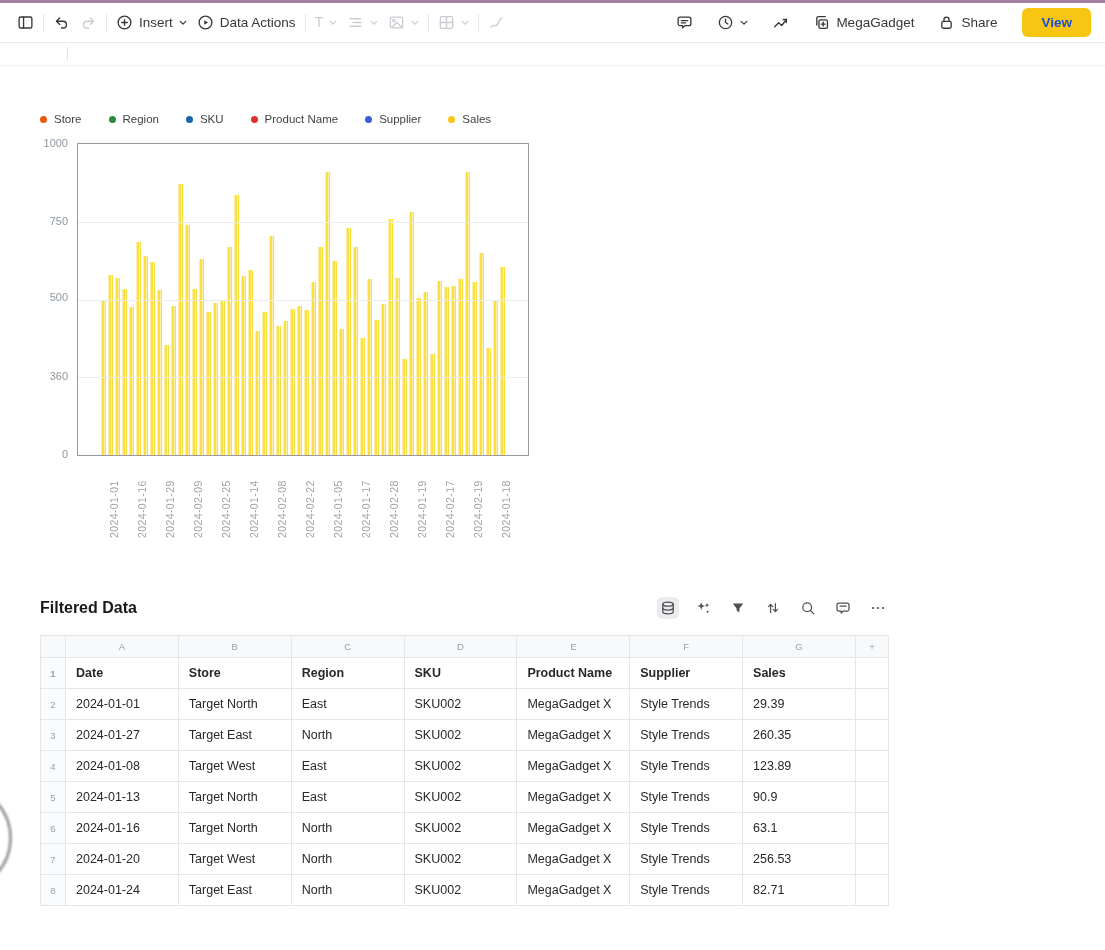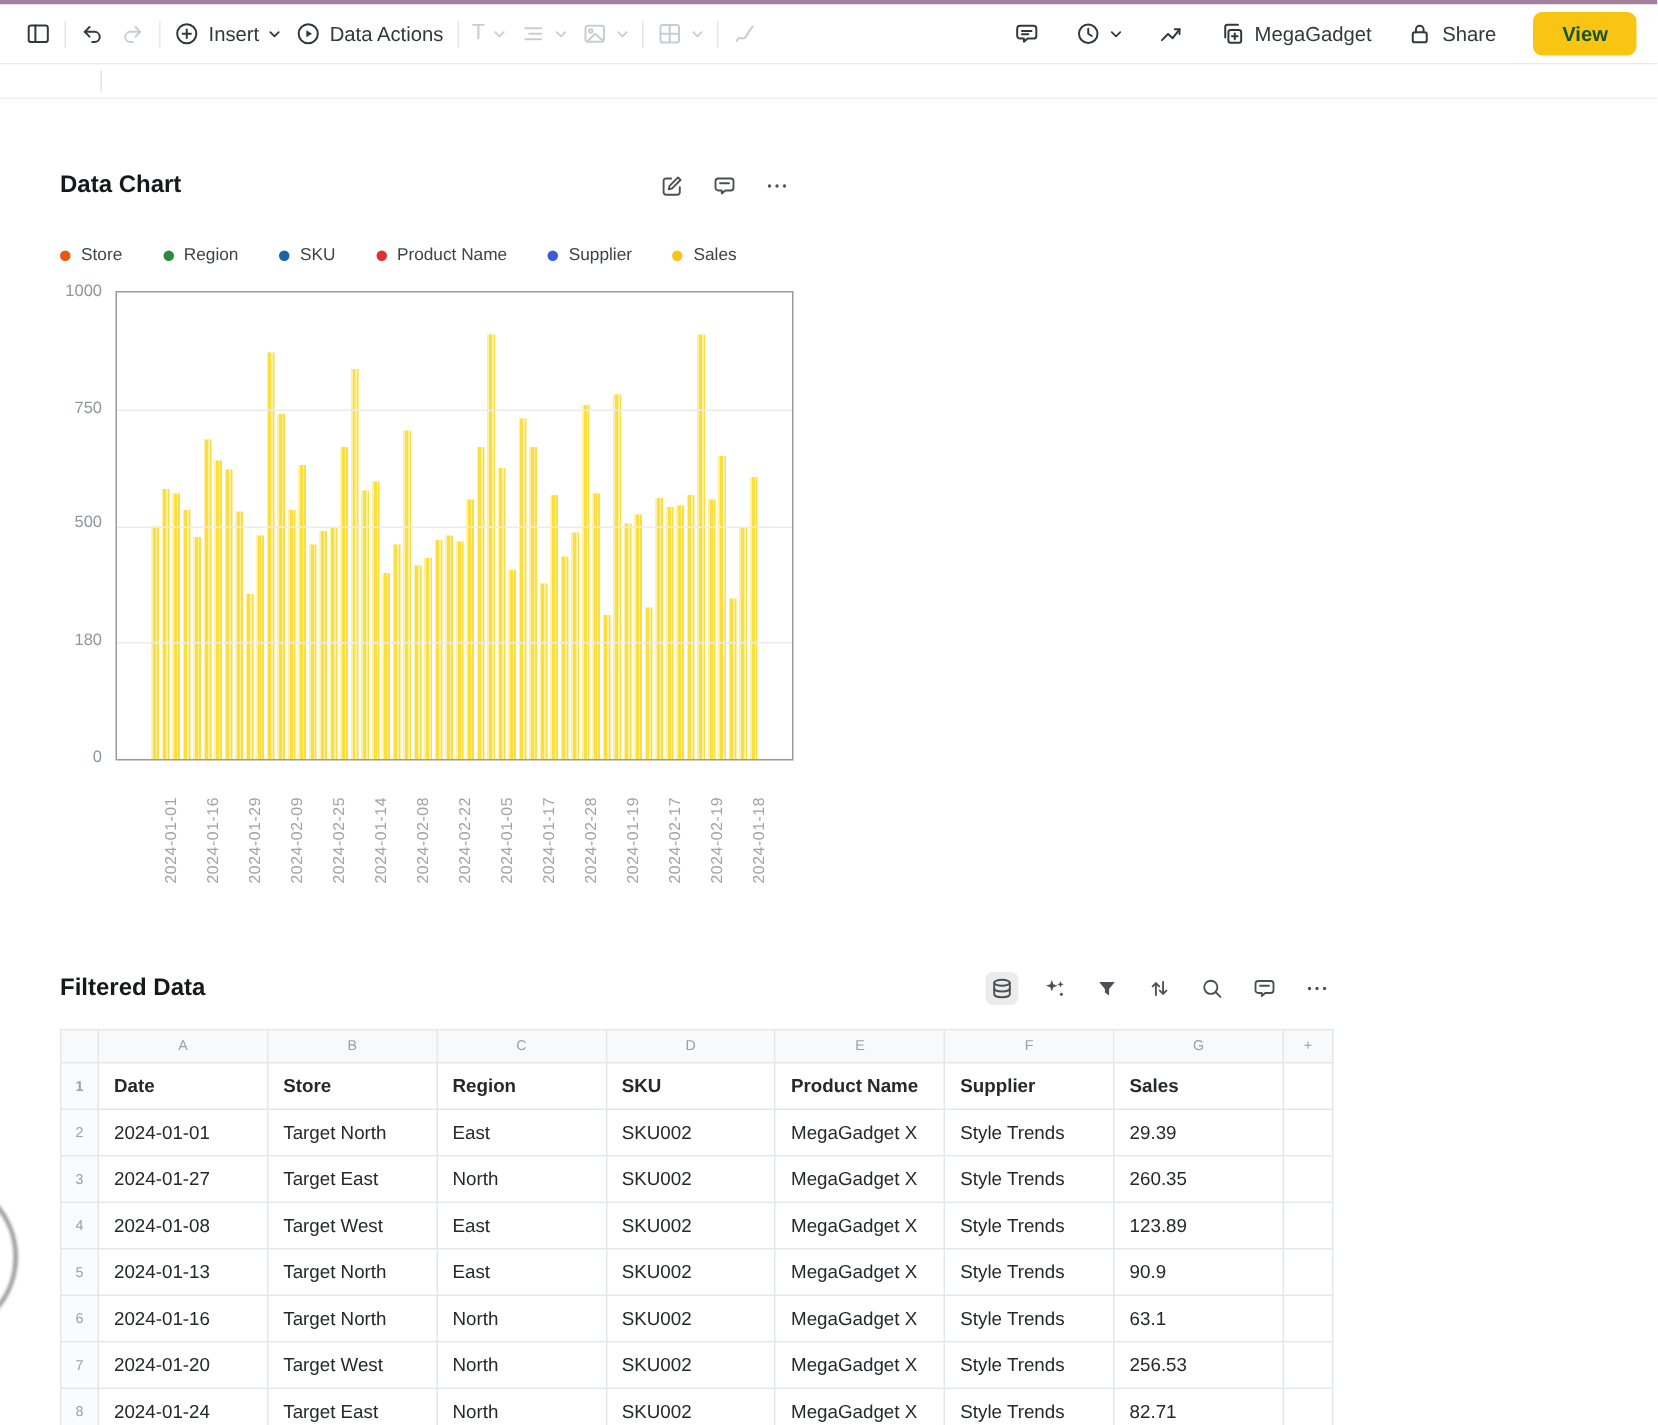--- a/index.html
+++ b/index.html
@@ -16,21 +16,21 @@
     font-family:inherit; font-size:13.5px; color:#34383c; padding:4px 5px; cursor:pointer; border-radius:4px; }
   .tb-btn.disabled { color:#c9cdd2; }
   .tb-div { width:1px; height:18px; background:#e5e7ea; margin:0 4px; }
   .icon { width:17px; height:17px; stroke:currentColor; fill:none; stroke-width:1.25;
     stroke-linecap:round; stroke-linejoin:round; display:block; }
   .icon.sm { width:15px; height:15px; }
   .caret { width:8px; height:6px; stroke:currentColor; fill:none; stroke-width:1.2;
     stroke-linecap:round; stroke-linejoin:round; }
   .t-glyph { font-size:14.5px; font-weight:400; line-height:1; }
   .view-btn { border:none; border-radius:6px; padding:7px 19px; font-family:inherit;
-    font-size:13.5px; font-weight:700; color:#14532d; cursor:pointer; margin-left:6px; }
+    font-size:13.5px; font-weight:700; color:#1d4ed8; cursor:pointer; margin-left:6px; }
 
   .substrip { height:23px; border-bottom:1px solid #f0f0f0; position:relative; background:#fff; }
   .substrip .mini-div { position:absolute; left:67px; top:4px; width:1px; height:14px; background:#e4e4e4; }
 
   
   .content { padding-left:40px; }
 
   .section-header { display:flex; align-items:center; justify-content:space-between; }
   .section-title { font-size:16px; font-weight:700; color:#17181a; }
   .hdr-actions { display:flex; align-items:center; gap:13px; color:#515559; }
@@ -208,44 +208,20 @@
   </div>
 </div>
 
 <div class="substrip">
   <span class="mini-div"></span>
 </div>
 
 <div class="content">
 
   <section class="chart-section">
-    <div class="section-header">
-      <h2 class="section-title">Data Chart</h2>
-      <div class="hdr-actions">
-        <button class="icon-btn">
-          <svg class="icon" viewBox="0 0 16 16">
-              <path d="M13.2 8.8v3.4a1.6 1.6 0 0 1-1.6 1.6H4a1.6 1.6 0 0 1-1.6-1.6V4.6A1.6 1.6 0 0 1 4 3h3.4"></path>
-              <path d="M12 2.3l1.7 1.7-5.6 5.6-2.3.6.6-2.3z"></path>
-            </svg>
-        </button>
-        <button class="icon-btn">
-          <svg class="icon" viewBox="0 0 16 16">
-              <path d="M3.8 3h8.4A1.8 1.8 0 0 1 14 4.8v4.4a1.8 1.8 0 0 1-1.8 1.8H8.5l-2.3 2v-2H3.8A1.8 1.8 0 0 1 2 9.2V4.8A1.8 1.8 0 0 1 3.8 3z"></path>
-              <line x1="5" y1="6.2" x2="11" y2="6.2"></line>
-            </svg>
-        </button>
-        <button class="icon-btn">
-          <svg class="icon" viewBox="0 0 16 16">
-              <circle cx="3" cy="8" r="1.1" fill="currentColor" stroke="none"></circle>
-              <circle cx="8" cy="8" r="1.1" fill="currentColor" stroke="none"></circle>
-              <circle cx="13" cy="8" r="1.1" fill="currentColor" stroke="none"></circle>
-            </svg>
-        </button>
-      </div>
-    </div>
 
     <div class="legend" id="legend">
         <span class="legend-item">
           <span class="legend-dot" style="background: rgb(232, 89, 12);"></span>
           <span>Store</span>
         </span>
         <span class="legend-item">
           <span class="legend-dot" style="background: rgb(43, 138, 62);"></span>
           <span>Region</span>
         </span>
@@ -263,21 +239,21 @@
         </span>
         <span class="legend-item">
           <span class="legend-dot" style="background: rgb(252, 196, 25);"></span>
           <span>Sales</span>
         </span>
       </div>
 
     <div class="chart-area">
       <div class="y-gutter" id="yTicks">
           <span class="ytick" style="top: 305px;">0</span>
-          <span class="ytick" style="top: 227.25px;">180</span>
+          <span class="ytick" style="top: 227.25px;">360</span>
           <span class="ytick" style="top: 148px;">500</span>
           <span class="ytick" style="top: 71.75px;">750</span>
           <span class="ytick" style="top: -6px;">1000</span>
         </div>
       <div class="plot" id="plot">
         <div class="bars" id="plotBars">
             <div class="bar" style="height: 50%;"></div>
             <div class="bar" style="height: 58%;"></div>
             <div class="bar" style="height: 57%;"></div>
             <div class="bar" style="height: 53.5%;"></div>

